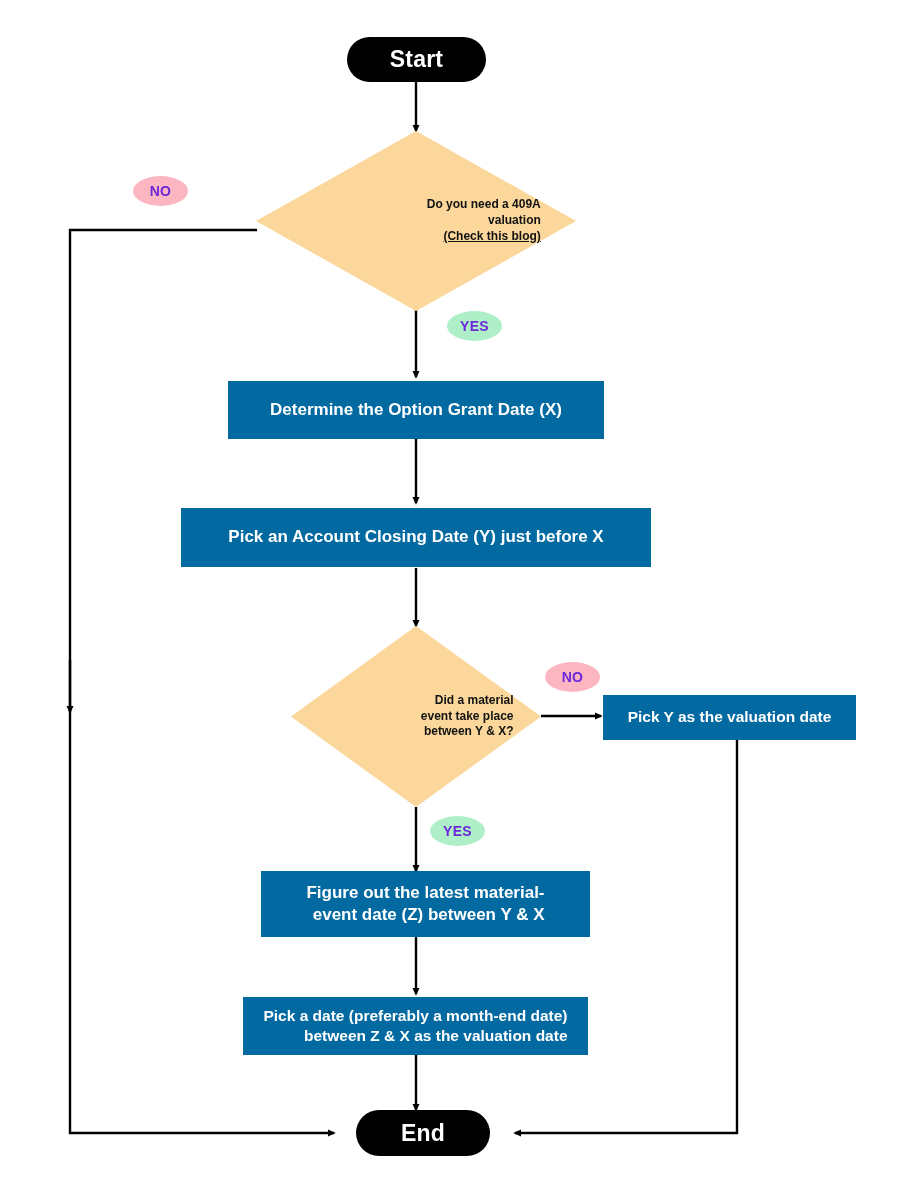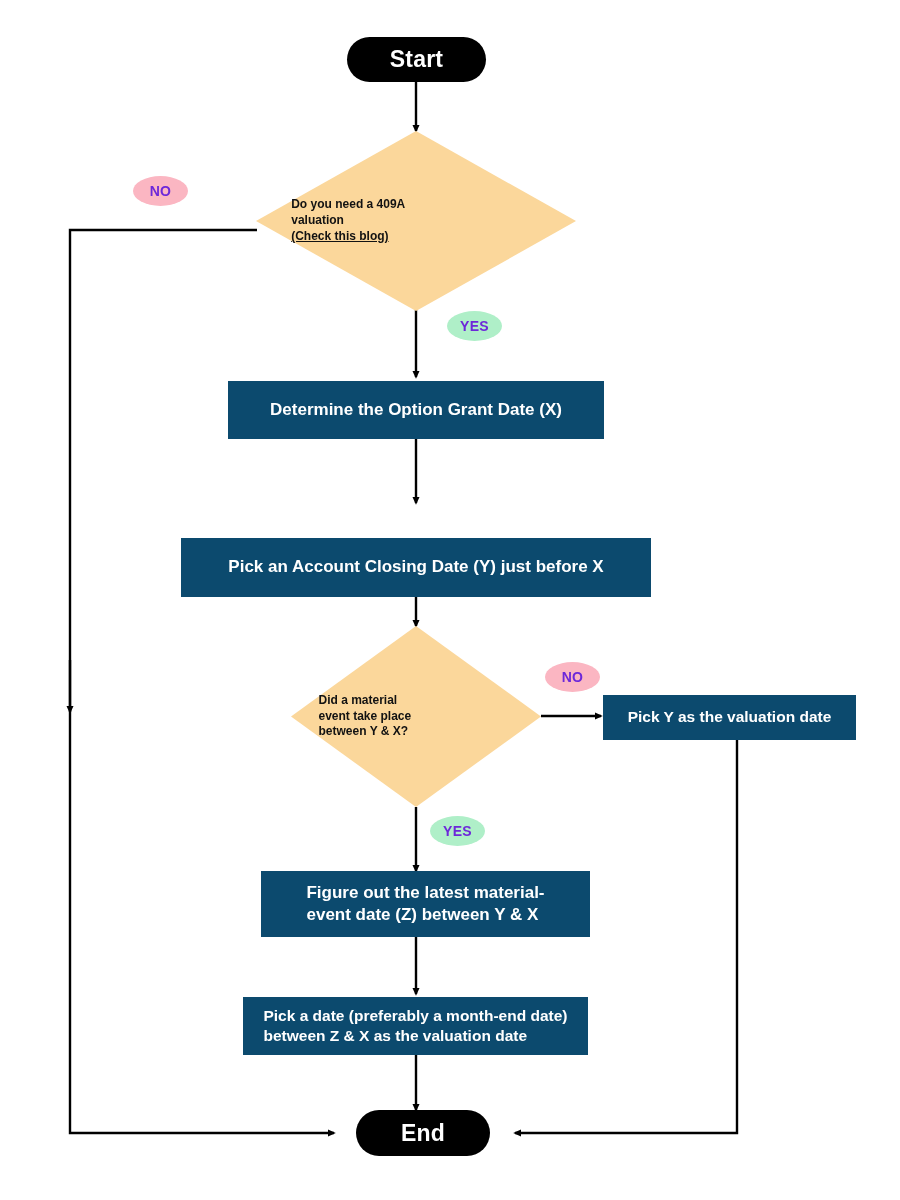--- a/index.html
+++ b/index.html
@@ -6,31 +6,31 @@
   html,body{margin:0;padding:0;background:#ffffff;}
   body{
     font-family:"Liberation Sans","DejaVu Sans",sans-serif;
     width:900px;height:1200px;position:relative;overflow:hidden;
     -webkit-font-smoothing:antialiased;
   }
   #stage{position:absolute;left:0;top:0;width:900px;height:1200px;}
   #wires{position:absolute;left:0;top:0;width:900px;height:1200px;}
 
   .node{position:absolute;box-sizing:border-box;display:flex;
-        align-items:center;justify-content:center;text-align:left;}
+        align-items:center;justify-content:center;text-align:right;}
 
   
   .terminator{
     background:#000000;color:#ffffff;border-radius:999px;
     font-weight:700;font-size:23px;letter-spacing:.2px;
   }
 
   
   .process{
-    background:#0c4a6e;color:#ffffff;font-weight:700;
+    background:#0369a1;color:#ffffff;font-weight:700;
     font-size:17px;line-height:1.3;padding:6px 10px;
   }
   .process.small{font-size:15.5px;}
 
   
   .decision{background:transparent;}
   .decision .dshape{
     position:absolute;left:0;top:0;width:100%;height:100%;
     background:#FBD79B;
     -webkit-clip-path:polygon(50% 0,100% 50%,50% 100%,0 50%);
@@ -102,21 +102,21 @@
   </div>
 
   <div class="badge no" style="left:133px;top:176px;width:55px;height:30px;">NO</div>
 
   <div class="badge yes" style="left:447px;top:311px;width:55px;height:30px;">YES</div>
 
   <div class="node process" style="left:228px;top:381px;width:376px;height:58px;">
     <span>Determine the Option Grant Date (X)</span>
   </div>
 
-  <div class="node process" style="left:181px;top:508px;width:470px;height:59px;margin-top:30px;">
+  <div class="node process" style="left:181px;top:508px;width:470px;height:59px;">
     <span>Pick an Account Closing Date (Y) just before X</span>
   </div>
 
   <div class="node decision" style="left:291px;top:626px;width:250px;height:181px;">
     <div class="dshape"></div>
     <div class="dtext">
       <span>Did a material</span><br>
       <span>event take place</span><br>
       <span>between Y &amp; X?</span>
     </div>

